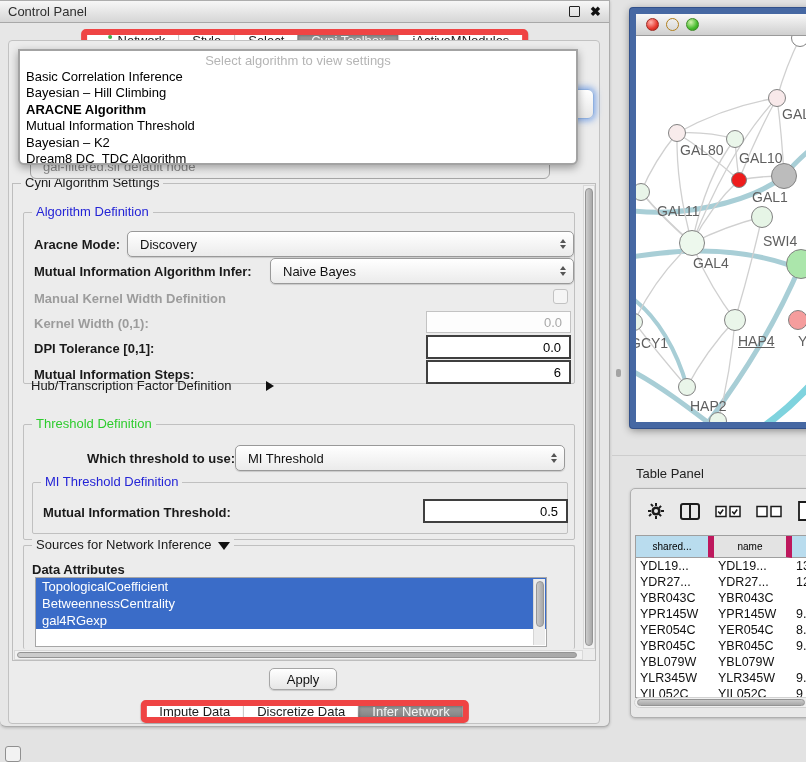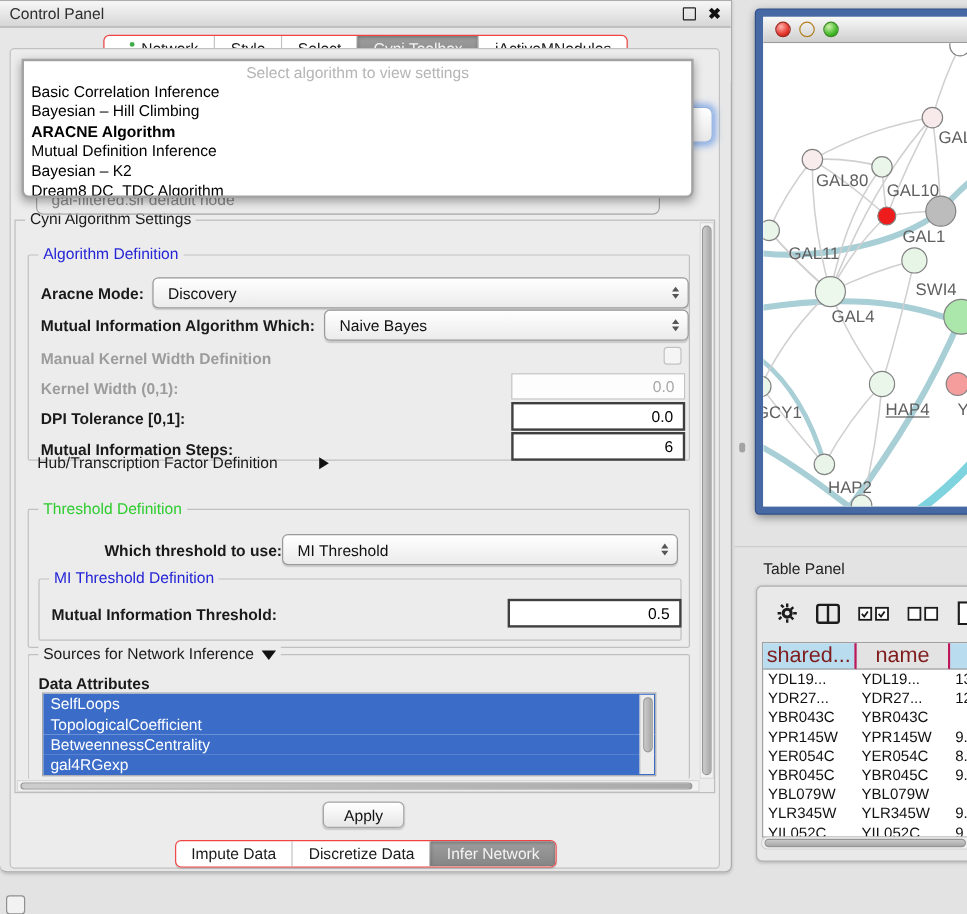--- a/index.html
+++ b/index.html
@@ -24,21 +24,21 @@
     display:flex;align-items:center;padding:0 8px;box-sizing:border-box;
     font-size:13px;color:#2e2e2e;
   }
   #cp-title{flex:1;}
   .tb-float{width:9px;height:9px;border:1.5px solid #222;border-radius:1px;margin-right:10px;}
   .tb-close{font-size:13px;font-weight:bold;color:#111;line-height:9px;}
 
   
   .segbar{
     position:absolute;left:50%;transform:translateX(-50%);
-    display:flex;background:#fff;border:1px solid #ef4444;border-radius:5px;
+    display:flex;background:#fff;border:6px solid #ef4444;border-radius:5px;
     overflow:hidden;box-shadow:0 1px 1px rgba(0,0,0,.12);height:23px;box-sizing:border-box;
   }
   .seg{
     padding:0 13px;font-size:13px;color:#1a1a1a;display:flex;align-items:center;
     border-left:1px solid #c3c3c3;white-space:nowrap;
   }
   .seg:first-child{border-left:none;}
   .seg.sel{
     background:linear-gradient(#9e9e9e,#858585);color:#f4f4f4;
     box-shadow:inset 0 1px 3px rgba(0,0,0,.3);border-left-color:transparent;
@@ -171,23 +171,23 @@
   #table-window{
     left:630px;top:488px;width:200px;height:230px;box-sizing:border-box;
     background:#e9e9e9;border:1px solid #b0b0b0;border-radius:5px;
     box-shadow:0 1px 3px rgba(0,0,0,.2);overflow:hidden;
   }
   #tbl-toolbar{position:absolute;left:16px;top:12px;display:flex;align-items:center;gap:15px;}
   .tbtn{display:flex;align-items:center;}
   #tbl{position:absolute;left:4px;top:46px;width:196px;background:#fff;border:1px solid #9f9f9f;box-sizing:border-box;}
   #tbl-head{display:flex;height:22px;}
   .hcell{
-    box-sizing:border-box;border-right:2px solid #be185d;border-bottom:1px solid #9f9f9f;
+    box-sizing:border-box;border-right:6px solid #be185d;border-bottom:1px solid #9f9f9f;
     display:flex;align-items:center;justify-content:center;
-    font-size:18px;color:#7f1d1d;background:#e3e3e3;overflow:hidden;white-space:nowrap;flex-shrink:0;
+    font-size:10px;color:#000000;background:#e3e3e3;overflow:hidden;white-space:nowrap;flex-shrink:0;
   }
   .hcell.hl{background:#b9dcee;}
   #tbl-body{overflow:hidden;height:139px;}
   .trow{display:flex;height:16px;align-items:center;}
   .tcell{box-sizing:border-box;padding:0 4px;font-size:12.5px;color:#111;white-space:nowrap;overflow:hidden;flex-shrink:0;}
   #tbl-hscroll{
     position:absolute;left:3px;top:208px;width:194px;height:11px;
     background:#f0f0f0;border:1px solid #d2d2d2;border-radius:6px;box-sizing:border-box;
   }
   #tbl-hthumb{position:absolute;left:2px;top:1px;width:168px;height:7px;border-radius:4px;background:linear-gradient(#c9c9c9,#a8a8a8);border:1px solid #949494;box-sizing:border-box;}
@@ -238,42 +238,42 @@
   <div class="abs" id="gal-combo">
     <span>gal-filtered.sif default node</span>
   </div>
 
   <div class="abs" id="algo-popup">
     <div id="algo-popup-header">Select algorithm to view settings</div>
     <div id="algo-list">
         <div class="algo-item">Basic Correlation Inference</div>
         <div class="algo-item">Bayesian – Hill Climbing</div>
         <div class="algo-item bold">ARACNE Algorithm</div>
-        <div class="algo-item">Mutual Definition Inference</div>
+        <div class="algo-item">Mutual Information Threshold</div>
         <div class="algo-item">Bayesian – K2</div>
         <div class="algo-item">Dream8 DC_TDC Algorithm</div>
       </div>
   </div>
 
   <div class="abs" id="settings-panel">
     <span class="legend">Cyni Algorithm Settings</span>
 
     <div class="group" style="left:10px;top:28px;width:552px;height:172px;">
       <span class="legend t-blue">Algorithm Definition</span>
 
       <span class="flabel" style="left:10px;top:24px;">Aracne Mode:</span>
       <div class="combo" style="left:103px;top:18px;width:447px;">
         <span>Discovery</span>
         <span class="arrows">
             <span class="arr-up"></span>
             <span class="arr-dn"></span>
           </span>
       </div>
 
-      <span class="flabel" style="left:10px;top:51px;">Mutual Information Algorithm Which:</span>
+      <span class="flabel" style="left:10px;top:51px;">Mutual Information Algorithm Infer:</span>
       <div class="combo" style="left:246px;top:45px;width:304px;">
         <span>Naive Bayes</span>
         <span class="arrows">
             <span class="arr-up"></span>
             <span class="arr-dn"></span>
           </span>
       </div>
 
       <span class="flabel dis" style="left:10px;top:78px;">Manual Kernel Width Definition</span>
       <span class="checkbox" style="left:529px;top:76px;"></span>
@@ -322,21 +322,20 @@
 
     <div class="group" style="left:10px;top:361px;width:552px;height:104px;border-bottom:none;">
       <span class="legend">
         <span>Sources for Network Inference</span><span class="tri-down"></span>
       </span>
       <span class="flabel" style="left:8px;top:16px;">Data Attributes</span>
     </div>
 
     <div id="attr-list">
       <div id="attr-items">
-          <div class="attr-item">SelfLoops</div>
           <div class="attr-item">TopologicalCoefficient</div>
           <div class="attr-item">BetweennessCentrality</div>
           <div class="attr-item">gal4RGexp</div>
         </div>
       <div id="attr-scroll">
           <div id="attr-thumb"></div>
         </div>
     </div>
 
     <div class="sb-track-v" style="left:570px;top:1px;width:12px;height:464px;">

